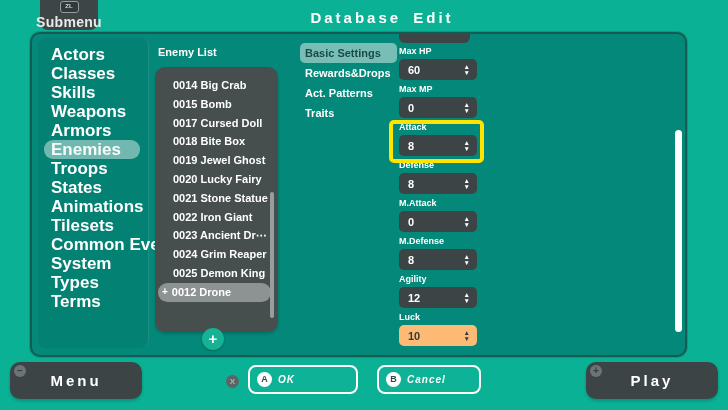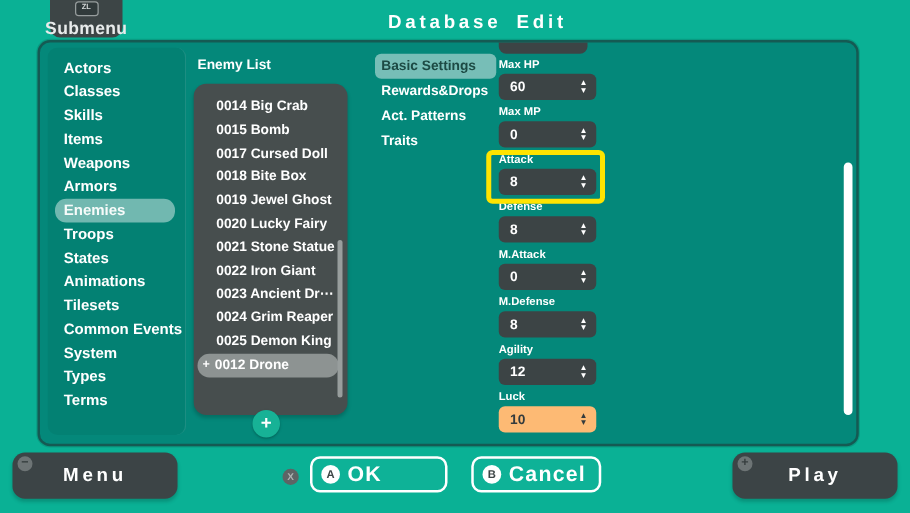--- a/index.html
+++ b/index.html
@@ -34,21 +34,21 @@
     box-shadow:0 0 0 1px rgba(0,0,0,0.12);
   }
   .nav-col-bg{
     left:38px;top:38px;width:110px;height:310px;background:rgba(0,0,0,0.05);
     border-radius:8px;border-right:1px solid rgba(255,255,255,0.10);
   }
 
   
   .nav{left:44px;top:45px;width:102px;}
   .nav-item{
-    height:19px;line-height:19px;font-size:12px;padding-left:7px;width:96px;
+    height:19px;line-height:19px;font-size:17px;padding-left:7px;width:96px;
     border-radius:9px;box-sizing:border-box;color:#fff;white-space:nowrap;
   }
   .nav-item.selected{background:rgba(255,255,255,0.44);color:#f7fbfa;}
 
   
   .list-header{left:158px;top:46px;font-size:11px;}
   .list-panel{
     left:155px;top:67px;width:123px;height:265px;background:#474e4e;
     border-radius:10px;box-shadow:0 2px 3px rgba(0,0,0,0.18);
   }
@@ -125,39 +125,38 @@
     top:365px;height:29px;border:2px solid #fff;border-radius:8px;
     box-sizing:border-box;display:flex;align-items:center;gap:6px;padding-left:7px;
     background:rgba(255,255,255,0.02);
   }
   .ok-btn{left:248px;width:110px;}
   .cancel-btn{left:377px;width:104px;}
   .key-circle{
     width:15px;height:15px;border-radius:50%;background:#fff;color:#3d4546;
     font-size:9px;line-height:15px;text-align:center;flex:0 0 auto;
   }
-  .outline-btn .blabel{font-size:17px;letter-spacing:1px;color:#fff;}
+  .outline-btn .blabel{font-size:10px;letter-spacing:1px;color:#fff;font-style:italic;}
 </style>
 </head>
 <body>
 
 <div class="abs submenu-btn">
   <span class="keycap">ZL</span>
   <span class="submenu-label">Submenu</span>
 </div>
 <div class="abs page-title">Database Edit</div>
 
 <div class="abs main-panel"></div>
 <div class="abs nav-col-bg"></div>
 
 <div class="abs nav">
   <div class="nav-item">Actors</div>
   <div class="nav-item">Classes</div>
   <div class="nav-item">Skills</div>
-  <div class="nav-item">Items</div>
   <div class="nav-item">Weapons</div>
   <div class="nav-item">Armors</div>
   <div class="nav-item selected">Enemies</div>
   <div class="nav-item">Troops</div>
   <div class="nav-item">States</div>
   <div class="nav-item">Animations</div>
   <div class="nav-item">Tilesets</div>
   <div class="nav-item">Common Events</div>
   <div class="nav-item">System</div>
   <div class="nav-item">Types</div>

